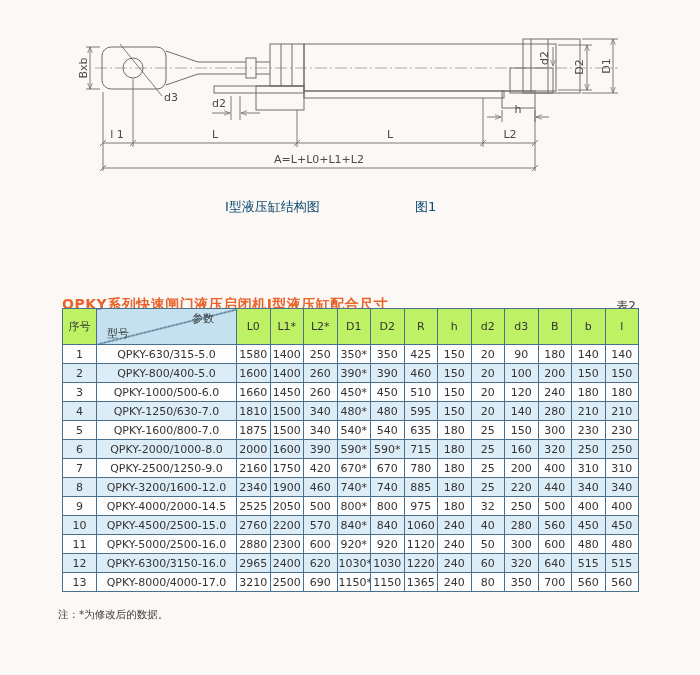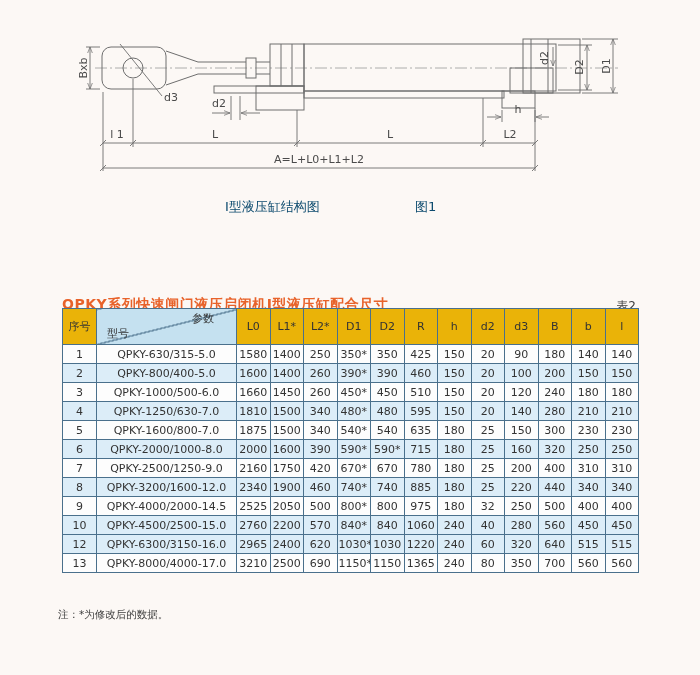--- a/index.html
+++ b/index.html
@@ -31,21 +31,21 @@
   #spec-table{
     position:absolute;left:62px;top:308px;
     border-collapse:collapse;table-layout:fixed;width:577px;
     font-size:11px;color:#333;background:#fdfdfd;
     border:1.5px solid #4a708c;
   }
   #spec-table th,#spec-table td{
     border:1px solid #4a708c;text-align:center;padding:0 1px;
     height:18px;white-space:nowrap;overflow:hidden;font-weight:normal;
   }
-  #spec-table thead th{background:#eab308;height:35px;}
+  #spec-table thead th{background:#bef264;height:35px;}
   #spec-table td{background:#fdfdfd;}
   #spec-table tr.alt td{background:#dcedf8;}
   th.corner{
     position:relative;
     background:
       linear-gradient(to bottom right,
         rgba(0,0,0,0) calc(50% - 0.6px),
         #4a708c calc(50% - 0.6px),
         #4a708c calc(50% + 0.6px),
         rgba(0,0,0,0) calc(50% + 0.6px)),
@@ -338,20 +338,36 @@
         <td>840*</td>
         <td>840</td>
         <td>1060</td>
         <td>240</td>
         <td>40</td>
         <td>280</td>
         <td>560</td>
         <td>450</td>
         <td>450</td>
       </tr>
+      <tr>
+        <td>11</td>
+        <td>QPKY-5000/2500-16.0</td>
+        <td>2880</td>
+        <td>2300</td>
+        <td>600</td>
+        <td>920*</td>
+        <td>920</td>
+        <td>1120</td>
+        <td>240</td>
+        <td>50</td>
+        <td>300</td>
+        <td>600</td>
+        <td>480</td>
+        <td>480</td>
+      </tr>
       <tr class="alt">
         <td>12</td>
         <td>QPKY-6300/3150-16.0</td>
         <td>2965</td>
         <td>2400</td>
         <td>620</td>
         <td>1030*</td>
         <td>1030</td>
         <td>1220</td>
         <td>240</td>

